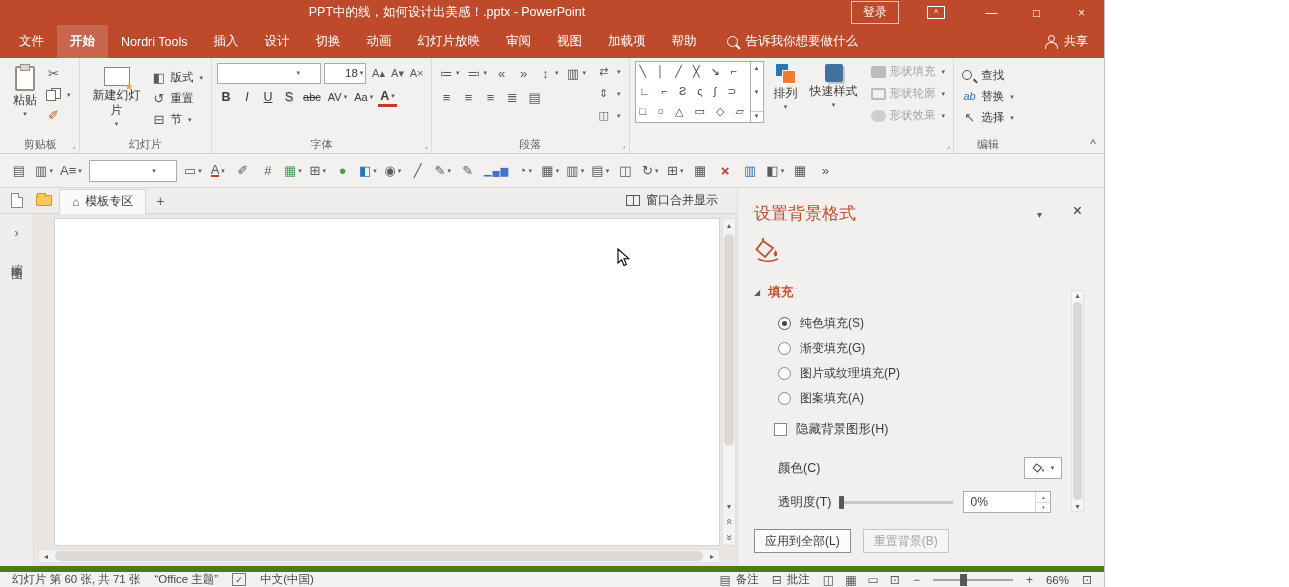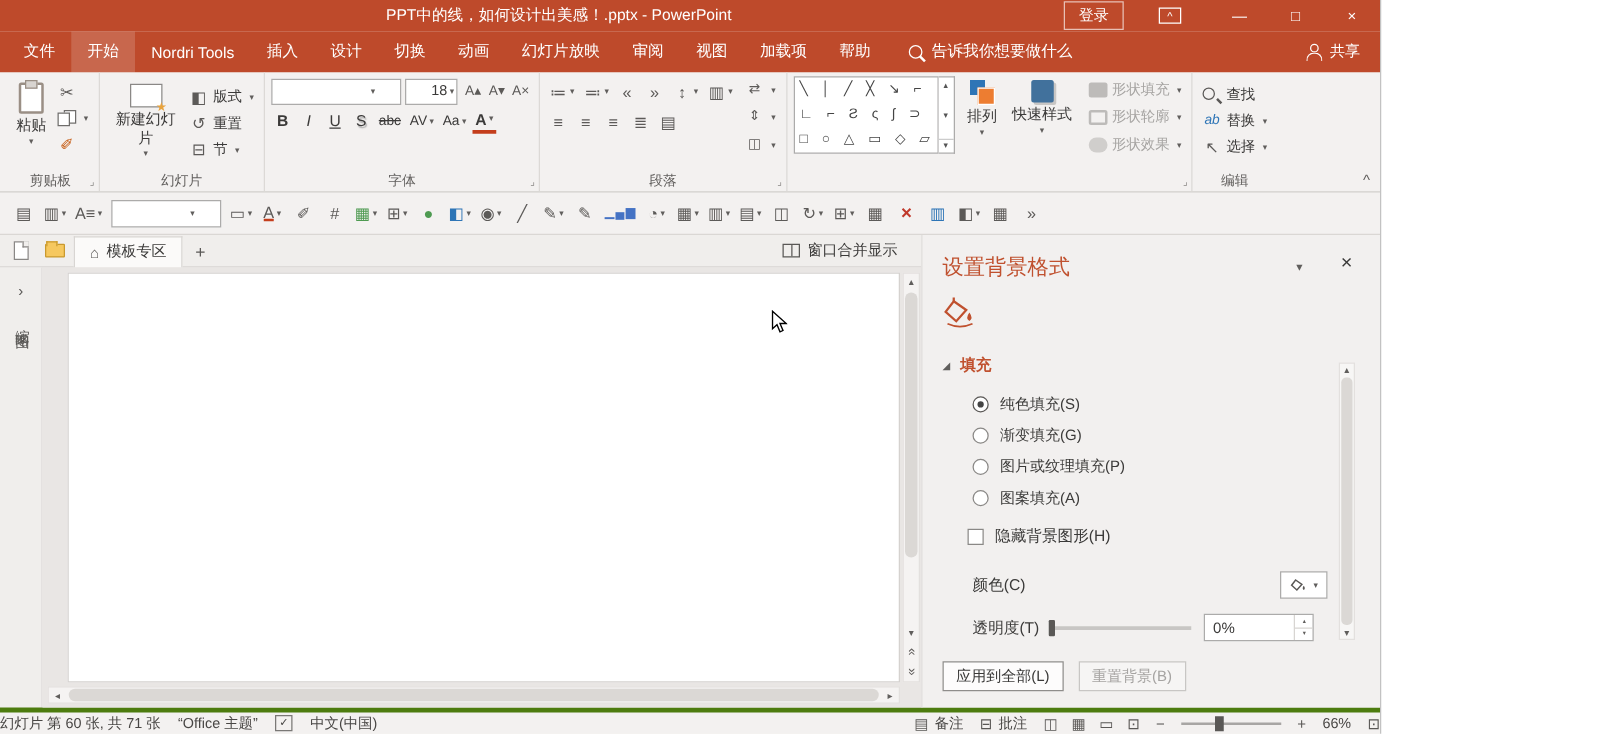--- a/index.html
+++ b/index.html
@@ -11,21 +11,21 @@
 .titlebar{height:25px;background:var(--red);display:flex;align-items:center;color:#fff;position:relative;flex:0 0 auto}
 .tb-title{position:absolute;left:0;right:210px;text-align:center;font-size:12.5px;white-space:nowrap;overflow:hidden}
 .tb-right{margin-left:auto;display:flex;align-items:center;height:100%}
 .login{border:1px solid rgba(255,255,255,.65);color:#fff;background:transparent;font-size:12px;padding:2px 11px;margin-right:28px}
 .ropts{width:18px;height:13px;border:1px solid #fff;display:flex;align-items:center;justify-content:center;font-size:9px;margin-right:24px}
 .tb-btn{width:45px;height:25px;display:flex;align-items:center;justify-content:center;font-size:12px}
 
 .tabrow{height:33px;background:var(--red);display:flex;align-items:stretch;color:#fff;padding-left:6px;flex:0 0 auto}
 .tabstrip{display:flex}
 .tab{padding:0 13px;display:flex;align-items:center;font-size:12.5px;white-space:nowrap}
-.tab.active{background:rgba(255,255,255,.16);font-weight:normal}
+.tab.active{background:rgba(255,255,255,.16);font-weight:bold}
 .tellme{display:flex;align-items:center;gap:7px;padding:0 12px;margin-left:6px;font-size:12.5px;white-space:nowrap}
 .mag{width:11px;height:11px;border:1.5px solid #fff;border-radius:50%;position:relative;display:inline-block}
 .mag::after{content:"";position:absolute;width:6px;height:1.6px;background:#fff;transform:rotate(45deg);right:-4px;bottom:-2px}
 .share{margin-left:auto;display:flex;align-items:center;gap:7px;padding:0 16px;white-space:nowrap}
 .person{width:12px;height:13px;position:relative;display:inline-block}
 .person::before{content:"";position:absolute;left:3px;top:0;width:5px;height:5px;border:1.5px solid #fff;border-radius:50%}
 .person::after{content:"";position:absolute;left:0;top:7px;width:11px;height:6px;border:1.5px solid #fff;border-bottom:none;border-radius:6px 6px 0 0}
 
 .ribbon{height:96px;background:#F3F1F0;border-bottom:1px solid #D2CFCC;display:flex;position:relative;padding-left:2px;flex:0 0 auto}
 .group{position:relative;border-right:1px solid var(--line);padding:3px 5px 16px;display:flex;align-items:flex-start}
@@ -135,21 +135,21 @@
 .spin{margin-left:4px;width:88px;height:22px;background:#fff;border:1px solid #ACABAA;display:flex;align-items:stretch}
 .spin-val{flex:1;display:flex;align-items:center;padding-left:6px;font-size:12px}
 .spin-btns{width:15px;border-left:1px solid #D8D5D2;display:flex;flex-direction:column}
 .spin-b{flex:1;display:flex;align-items:center;justify-content:center;font-size:5px;color:var(--gray)}
 .btn-row{margin-top:16px;display:flex;gap:12px}
 .pbtn{height:24px;padding:0 10px;background:#FDFCFC;border:1px solid #8F8D8B;font-size:12px;display:flex;align-items:center}
 .pbtn.disabled{color:#A6A4A2;border-color:#C8C6C4;background:#F6F5F4}
 .p-scroll{position:absolute;right:20px;top:102px;width:13px;height:222px;background:#F7F6F5;border:1px solid #E3E0DE;display:flex;flex-direction:column;align-items:center;font-size:8px;color:var(--gray)}
 .ps-thumb{width:9px;flex:1;background:#DBD8D5;border-radius:4px;margin:2px 0}
 
-.statusbar{height:21px;background:#F3F1F0;border-top:4px solid #4d7c0f;display:flex;align-items:center;padding:0 0;font-size:11.5px;color:#484644;gap:14px;flex:0 0 auto;white-space:nowrap}
+.statusbar{height:21px;background:#F3F1F0;border-top:6px solid #4d7c0f;display:flex;align-items:center;padding:0 12px;font-size:11.5px;color:#484644;gap:14px;flex:0 0 auto;white-space:nowrap}
 .sb-item{display:flex;align-items:center;gap:5px}
 .proof{width:14px;height:13px;border:1px solid #7a7876;font-size:9px;display:flex;align-items:center;justify-content:center}
 .sb-right{margin-left:auto;display:flex;align-items:center;gap:13px}
 .sb-views{display:flex;gap:11px;font-size:12px;color:#5a5856}
 .zoom-track{width:80px;height:2px;background:#A8A6A4;position:relative}
 .zoom-thumb{position:absolute;left:34%;top:-5px;width:7px;height:12px;background:#5a5856}
 .sb-ic{font-size:12px;color:#5a5856}
 </style>
 </head>
 <body>

